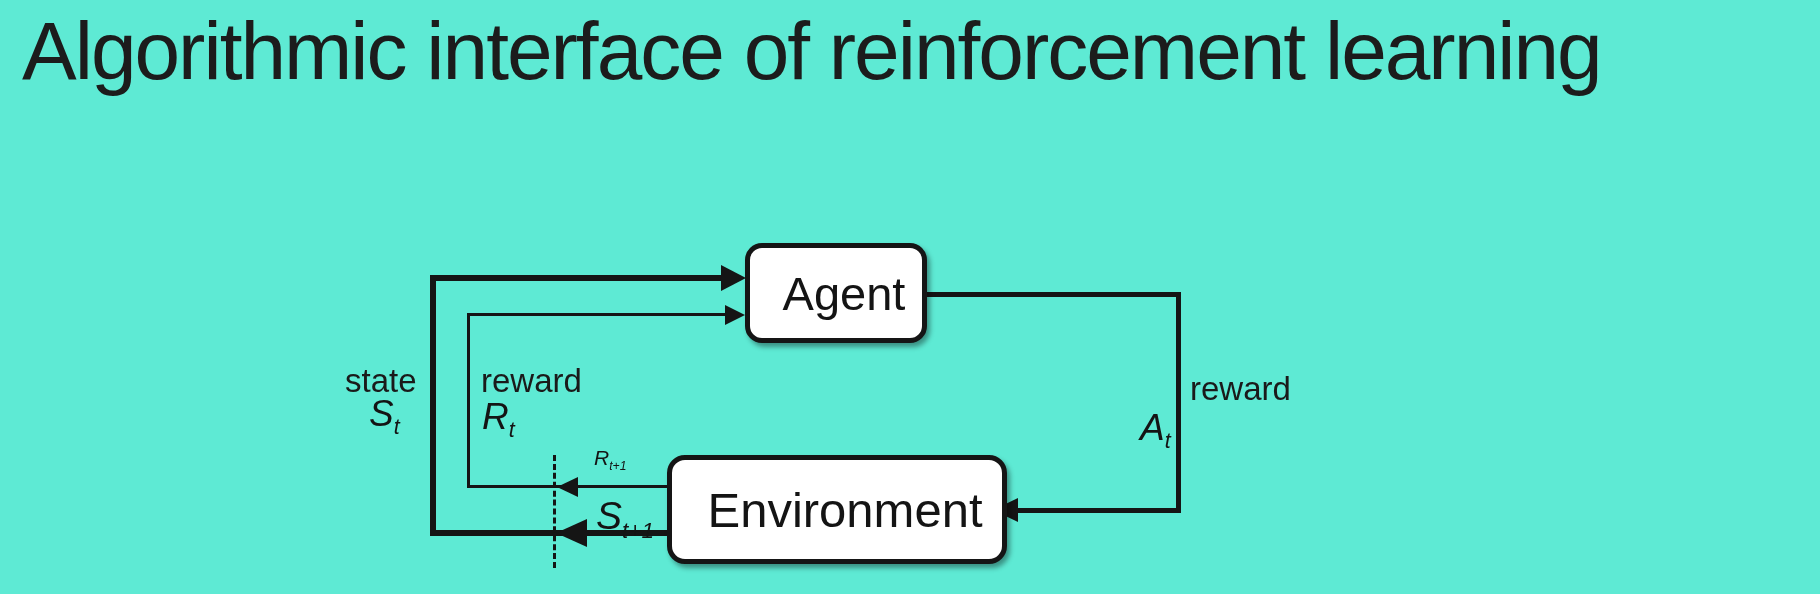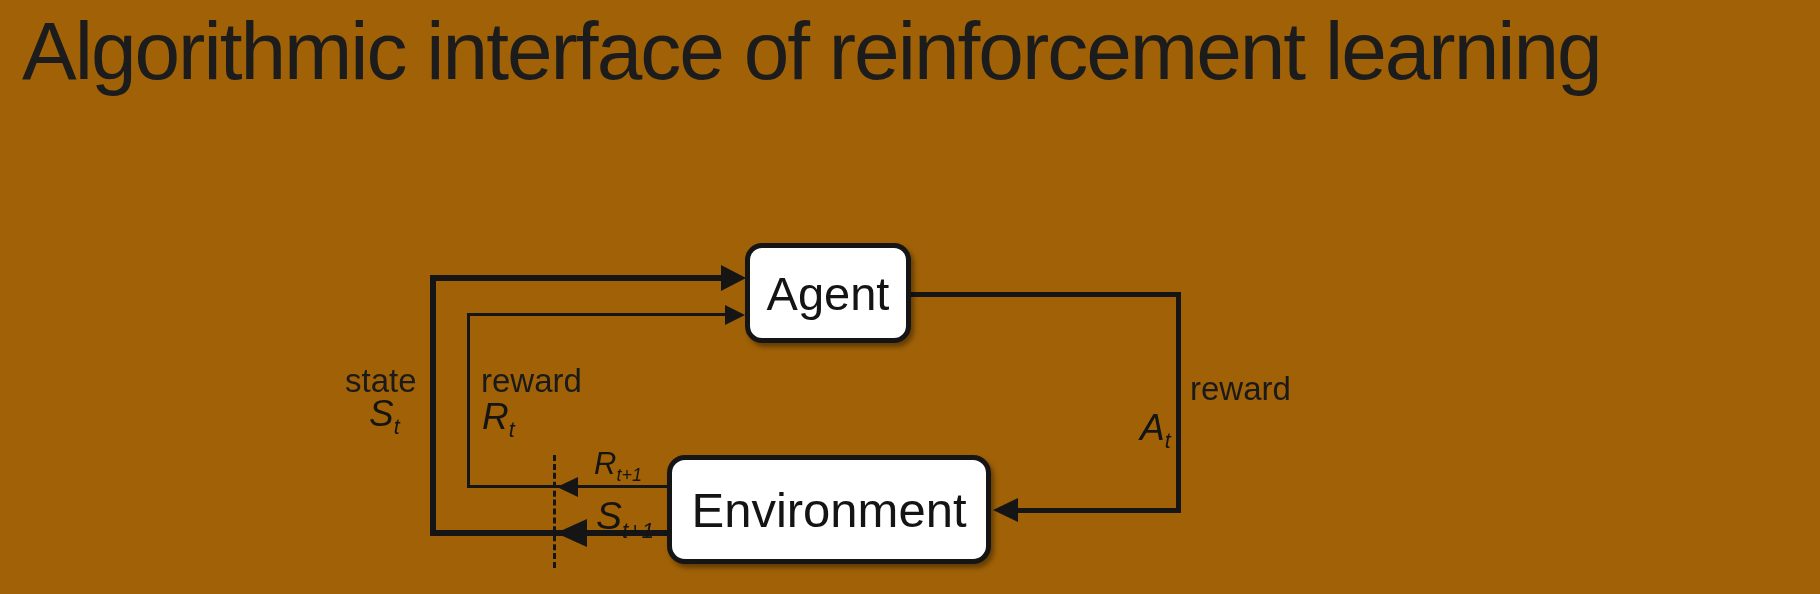--- a/index.html
+++ b/index.html
@@ -1,33 +1,34 @@
 <!DOCTYPE html>
 <html><head>
 <meta charset="utf-8">
 <style>
   html,body { margin:0; padding:0; background:#ffffff; }
   .stage {
     position:relative; width:1820px; height:594px;
-    background:#a16207; overflow:hidden;
+    background:#5eead4; overflow:hidden;
     font-family:"Liberation Sans", sans-serif;
     color:#1a1a1a;
   }
   .title {
     position:absolute; left:22px; top:4px;
     font-size:82px; font-weight:400; letter-spacing:-2px;
     color:#1c1c1c; white-space:nowrap;
   }
   
   .node {
     position:absolute; background:#ffffff;
     border:5px solid #151515;
     display:flex; align-items:center; justify-content:center;
     box-shadow:3px 4px 5px rgba(0,0,0,0.38);
     color:#141414;
+    padding-left:16px;
   }
   .node-agent { left:745px; top:243px; width:156px; height:90px; border-radius:17px; font-size:47px; }
   .node-env   { left:667px; top:455px; width:314px; height:99px;  border-radius:18px; font-size:49px; }
   
   .line { position:absolute; background:#151515; }
   .l-state-top    { left:430px; top:275px; width:293px; height:6px; }
   .l-state-left   { left:430px; top:275px; width:6px;   height:261px; }
   .l-state-bottom { left:430px; top:530px; width:238px; height:6px; }
   .l-reward-top   { left:467px; top:313px; width:261px; height:3px; }
   .l-reward-left  { left:467px; top:313px; width:3px;   height:175px; }
@@ -54,21 +55,21 @@
   
   .lbl { position:absolute; font-size:33px; color:#1a1a1a; white-space:nowrap; }
   .lbl-state  { left:345px;  top:362px; }
   .lbl-reward { left:481px;  top:362px; }
   .lbl-action { left:1190px; top:370px; }
   .math { position:absolute; font-family:Liberation Sans, sans-serif; font-style:italic; white-space:nowrap; color:#141414; }
   .math sub { font-size:0.58em; font-style:italic; line-height:0; }
   .m-state  { left:369px;  top:393px; font-size:37px; }
   .m-reward { left:482px;  top:396px; font-size:37px; }
   .m-action { left:1140px; top:407px; font-size:37px; }
-  .m-next-reward { left:594px; top:446px; font-size:31px; }
+  .m-next-reward { left:594px; top:446px; font-size:21px; }
   .m-next-state  { left:596px; top:494px; font-size:39px; }
 </style>
 </head>
 <body>
 
 <div class="stage">
 
   <div class="title">Algorithmic interface of reinforcement learning</div>
 
   <div>

